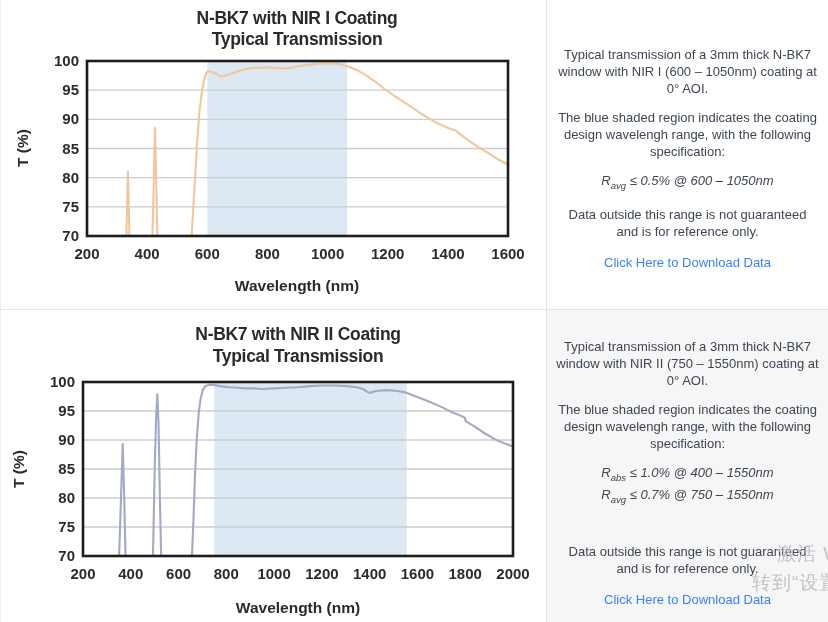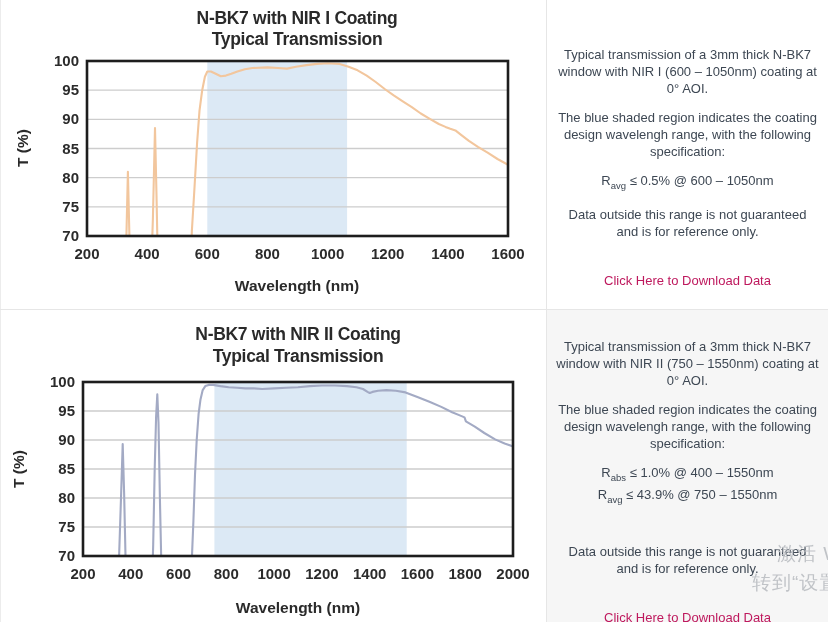--- a/index.html
+++ b/index.html
@@ -22,25 +22,25 @@
   .tick{font-weight:bold;font-size:15px;fill:#2b2b2b;}
 
   .side-panel{
     position:absolute;left:547px;width:281px;
     color:#3d4753;font-size:13px;line-height:17px;text-align:center;
     box-sizing:border-box;padding:8px 9px;
   }
   #panel-nir1{top:0;height:309px;padding-top:46px;}
   #panel-nir2{top:310px;height:312px;padding-top:28px;}
   .side-panel p{margin:0 0 12px 0;}
-  .spec-line{margin:0;line-height:17px;}
+  .spec-line{margin:0;line-height:17px;font-style:italic;}
   .spec-block{margin-bottom:12px;}
   .spec-gap{height:24px;}
   sub.spec-sub{font-size:9.5px;}
-  a.dl-link{color:#be185d;text-decoration:none;cursor:pointer;display:inline-block;margin-top:20px;}
+  a.dl-link{color:#3b82f6;text-decoration:none;cursor:pointer;display:inline-block;margin-top:2px;}
   .watermark{
     position:absolute;color:#c0c3c7;font-size:19px;letter-spacing:1px;white-space:nowrap;
   }
   #wm-line1{left:777px;top:541px;}
   #wm-line2{left:752px;top:570px;}
 </style>
 </head>
 <body>
 
 <div class="edge-left"></div>
@@ -132,21 +132,21 @@
   </div>
   <p>Data outside this range is not guaranteed and is for reference only.</p>
   <a class="dl-link">Click Here to Download Data</a>
 </div>
 
 <div id="panel-nir2" class="side-panel">
   <p>Typical transmission of a 3mm thick N-BK7 window with NIR II (750 – 1550nm) coating at 0° AOI.</p>
   <p>The blue shaded region indicates the coating design wavelengh range, with the following specification:</p>
   <div class="spec-block">
     <div class="spec-line"><span>R</span><sub class="spec-sub">abs</sub><span> ≤ 1.0% @ 400 – 1550nm</span></div>
-    <div class="spec-line"><span>R</span><sub class="spec-sub">avg</sub><span> ≤ 43.9% @ 750 – 1550nm</span></div>
+    <div class="spec-line"><span>R</span><sub class="spec-sub">avg</sub><span> ≤ 0.7% @ 750 – 1550nm</span></div>
   </div>
   <div class="spec-gap"></div>
   <p>Data outside this range is not guaranteed and is for reference only.</p>
   <a class="dl-link">Click Here to Download Data</a>
 </div>
 
 <div id="wm-line1" class="watermark">激活 W</div>
 <div id="wm-line2" class="watermark">转到“设置</div>
 
 </body></html>

